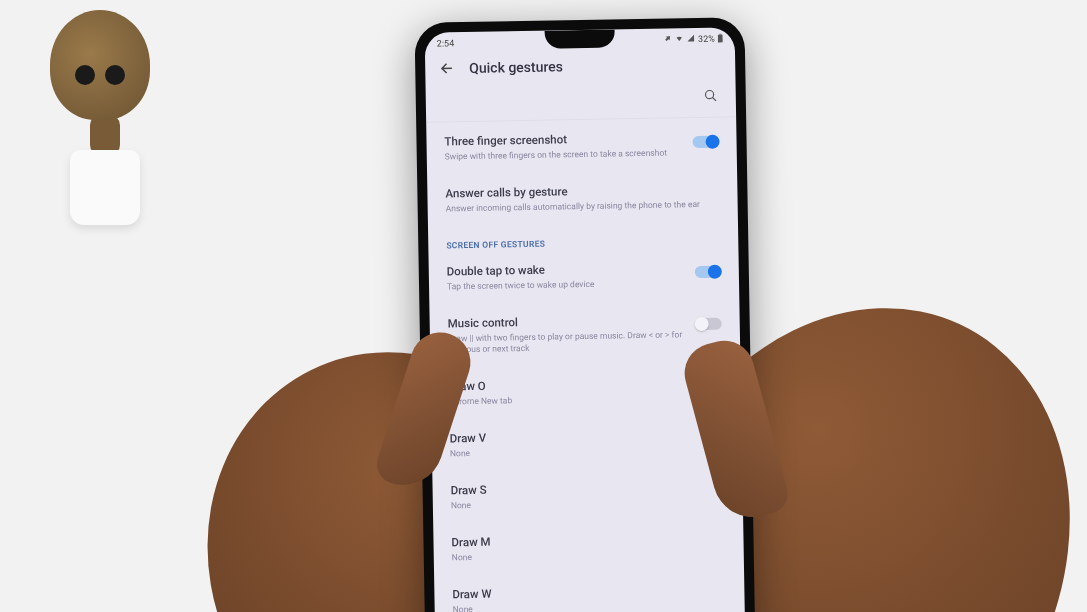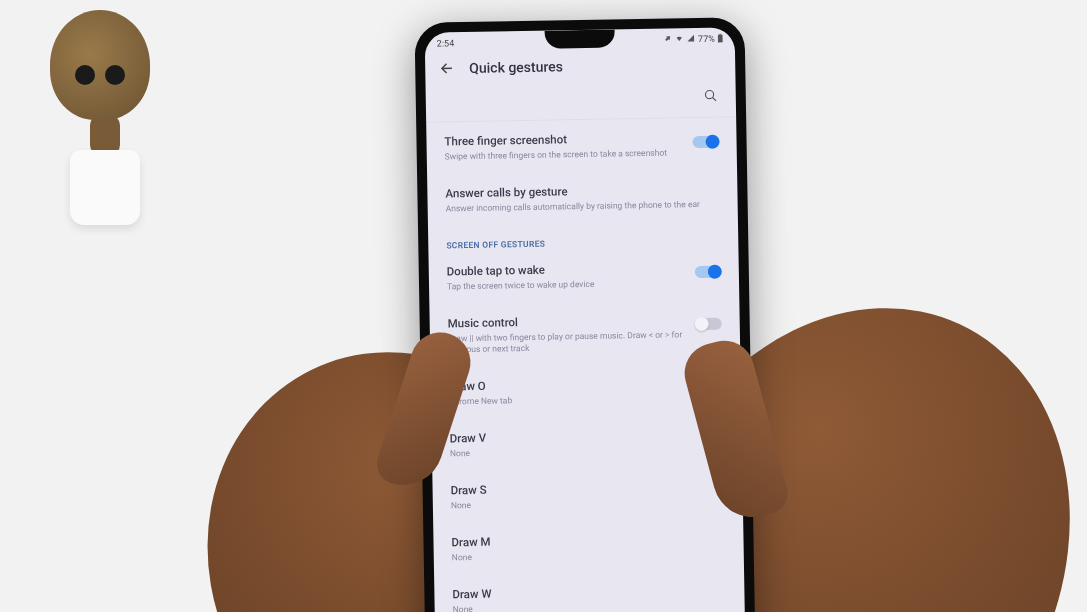--- a/index.html
+++ b/index.html
@@ -214,21 +214,21 @@
         <span>
           <svg width="9" height="8" viewBox="0 0 24 24" fill="#555">
               <path d="M12 20l8-10c-4-4-12-4-16 0z"></path>
             </svg>
         </span>
         <span>
           <svg width="8" height="8" viewBox="0 0 24 24" fill="#555">
               <path d="M2 22h20V2z"></path>
             </svg>
         </span>
-        <span>77%</span>
+        <span>32%</span>
         <span>
           <svg width="5" height="9" viewBox="0 0 10 18" fill="#555">
               <rect x="3" y="0" width="4" height="2"></rect>
               <rect x="0" y="2" width="10" height="16" rx="1"></rect>
             </svg>
         </span>
       </div>
     </div>
 
     <div class="app-bar">

